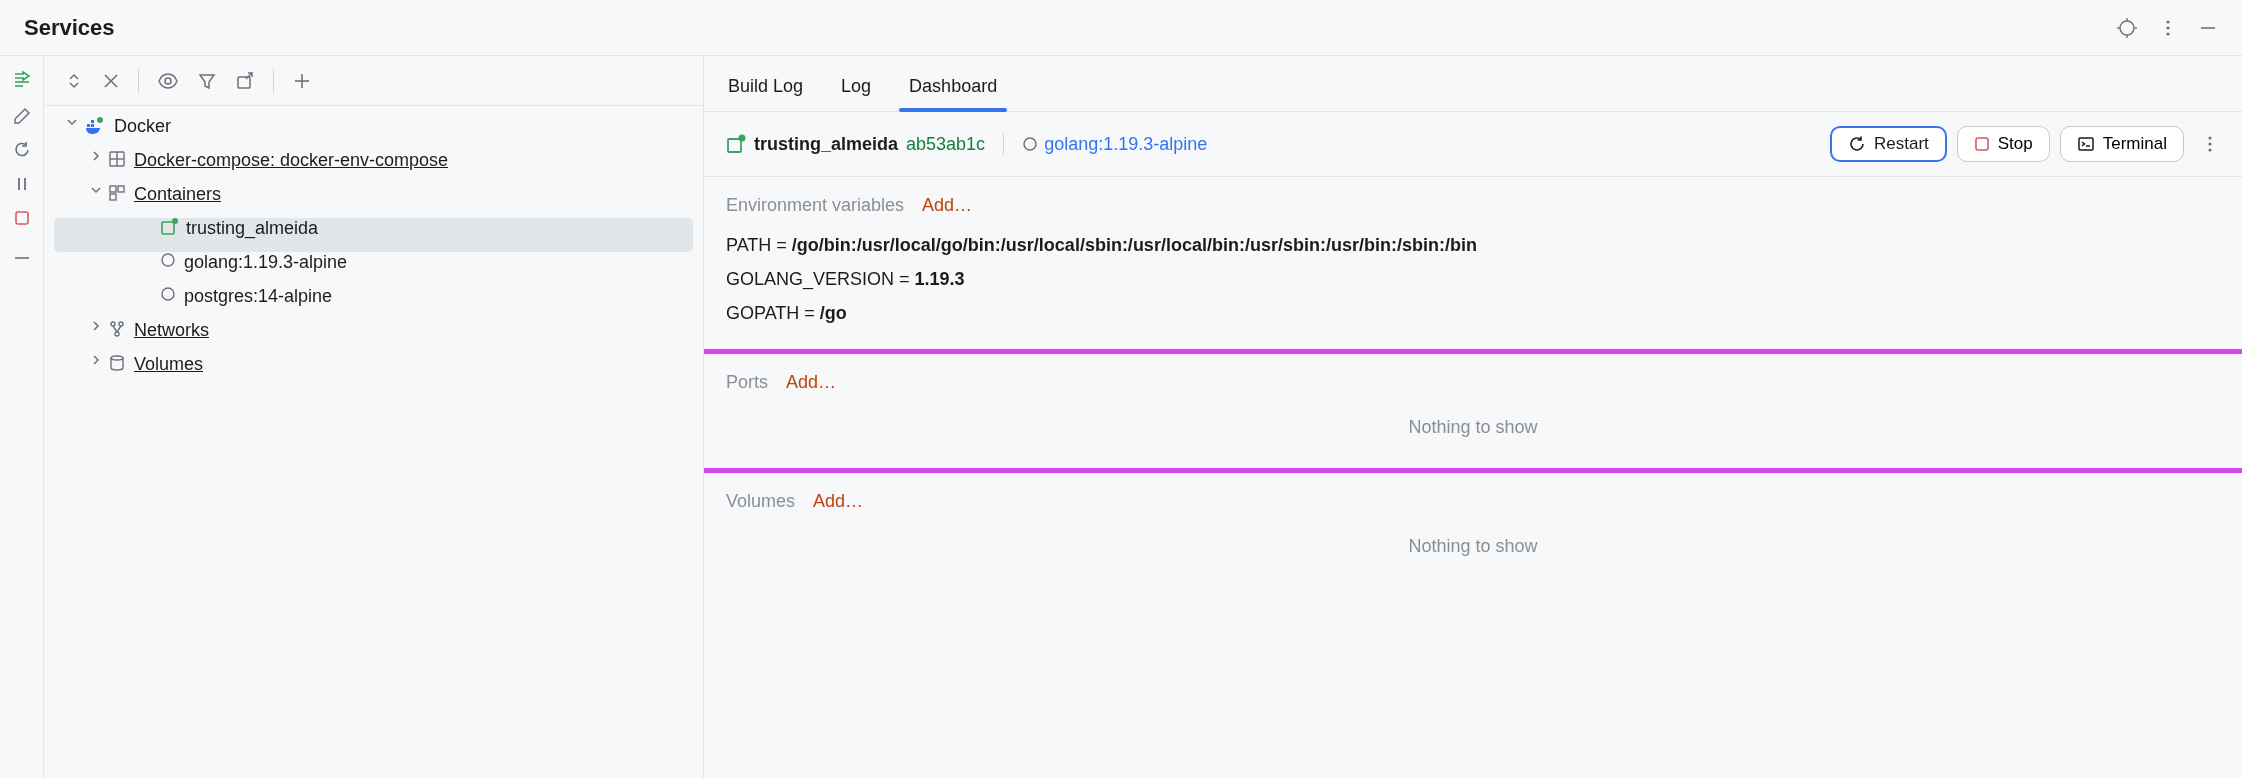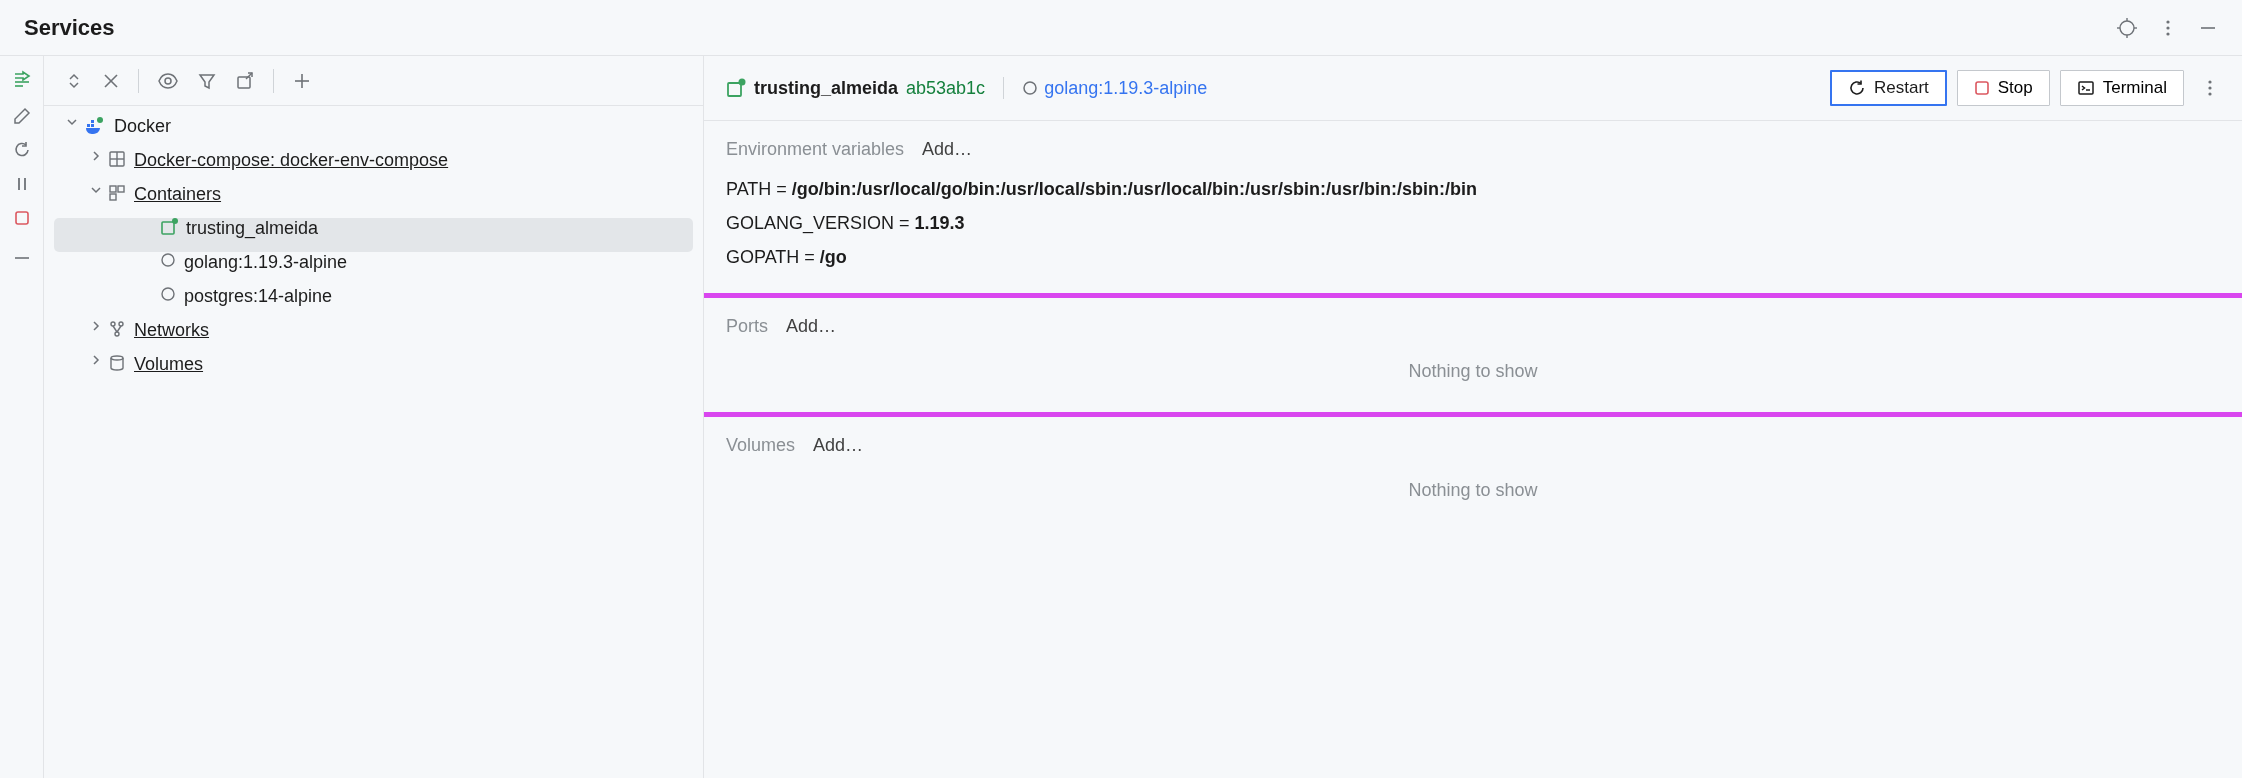--- a/index.html
+++ b/index.html
@@ -173,21 +173,21 @@
 }
 .grow { flex: 1; }
 .action-btns { display: flex; gap: 10px; align-items: center; }
 .btn {
   display: inline-flex;
   align-items: center;
   gap: 8px;
   height: 36px;
   padding: 0 16px;
   border: 1px solid #c4c8cd;
-  border-radius: 1px;
+  border-radius: 10px;
   background: #fff;
   font-size: 17px;
   cursor: pointer;
 }
 .btn.primary {
   border: 2px solid #3574f0;
   color: #1c1c1c;
 }
 
 .section {
@@ -198,21 +198,21 @@
   display: flex;
   align-items: center;
   gap: 18px;
   margin-bottom: 12px;
 }
 .section-title {
   font-size: 18px;
   color: #8a8f94;
 }
 .add-link {
-  color: #404040;
+  color: #c2410c;
   font-size: 18px;
   cursor: pointer;
 }
 .env-line {
   font-size: 18px;
   line-height: 1.9;
 }
 .env-line .val { font-weight: 700; }
 .nothing {
   text-align: center;
@@ -446,20 +446,25 @@
               <ellipse cx="9" cy="4" rx="6" ry="2"></ellipse>
               <path d="M3 4 L3 14 C3 15 6 16 9 16 C12 16 15 15 15 14 L15 4"></path>
             </svg>
         </span>
         <span>Volumes</span>
       </div>
     </div>
   </div>
 
   <div class="content-panel">
+    <div class="tabs">
+      <div class="tab">Build Log</div>
+      <div class="tab">Log</div>
+      <div class="tab active">Dashboard</div>
+    </div>
 
     <div class="container-bar">
       <div class="container-name">
         <span>
           <svg width="20" height="20" viewBox="0 0 20 20">
               <rect x="2" y="5" width="13" height="13" rx="1" fill="none" stroke="#3ca361" stroke-width="1.8"></rect>
               <circle cx="16" cy="4" r="3.5" fill="#3ca361"></circle>
             </svg>
         </span>
         <span style="font-weight:700">trusting_almeida</span>

